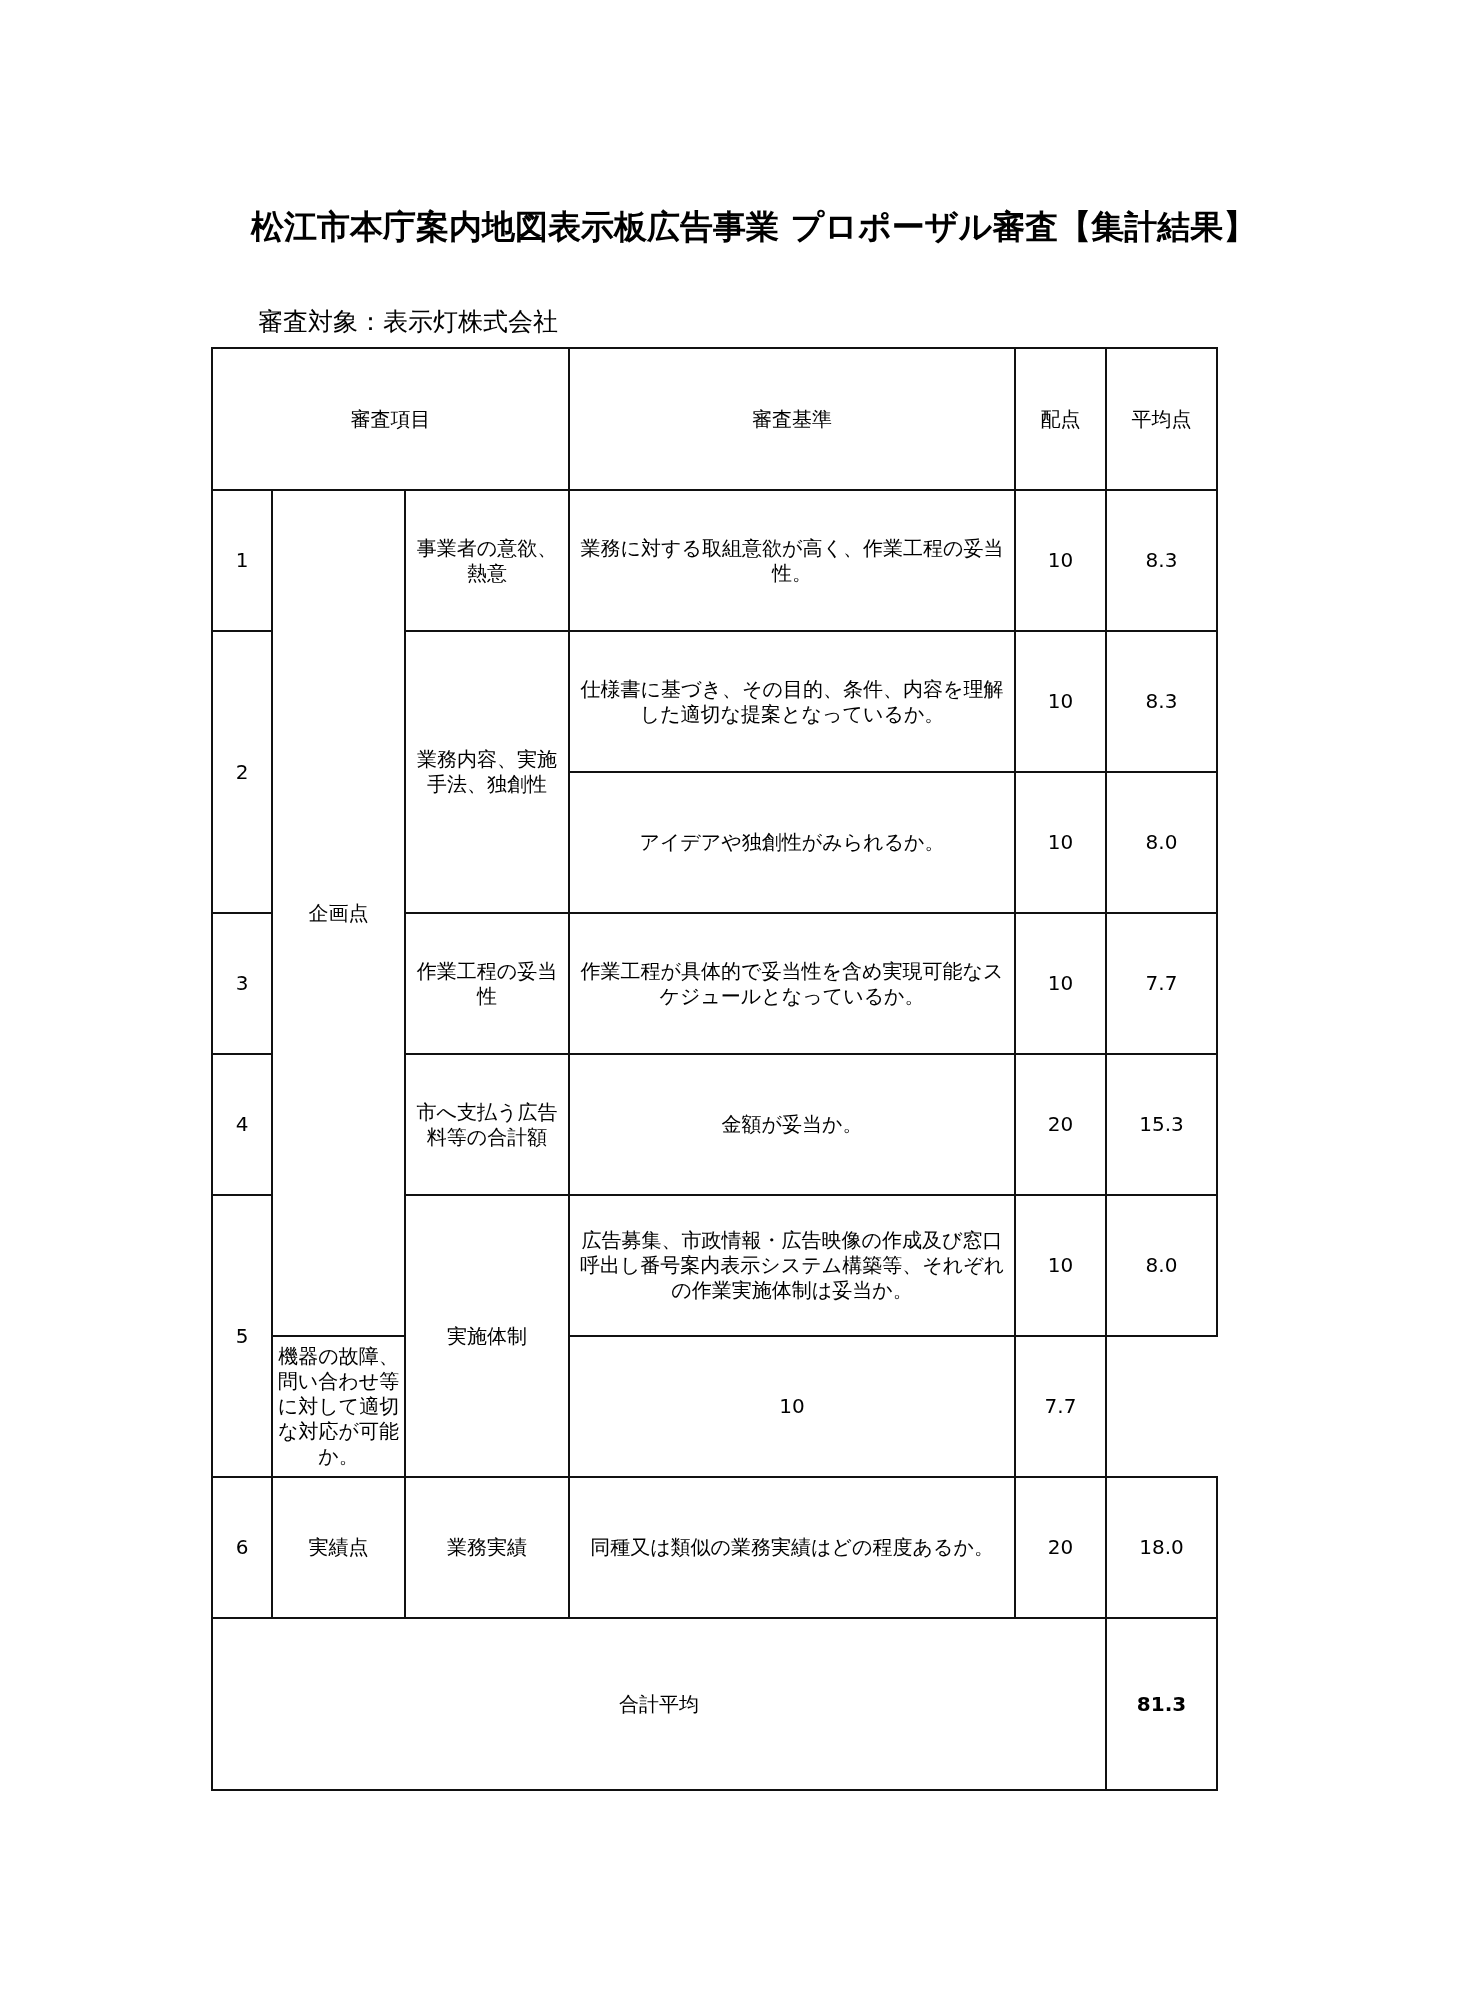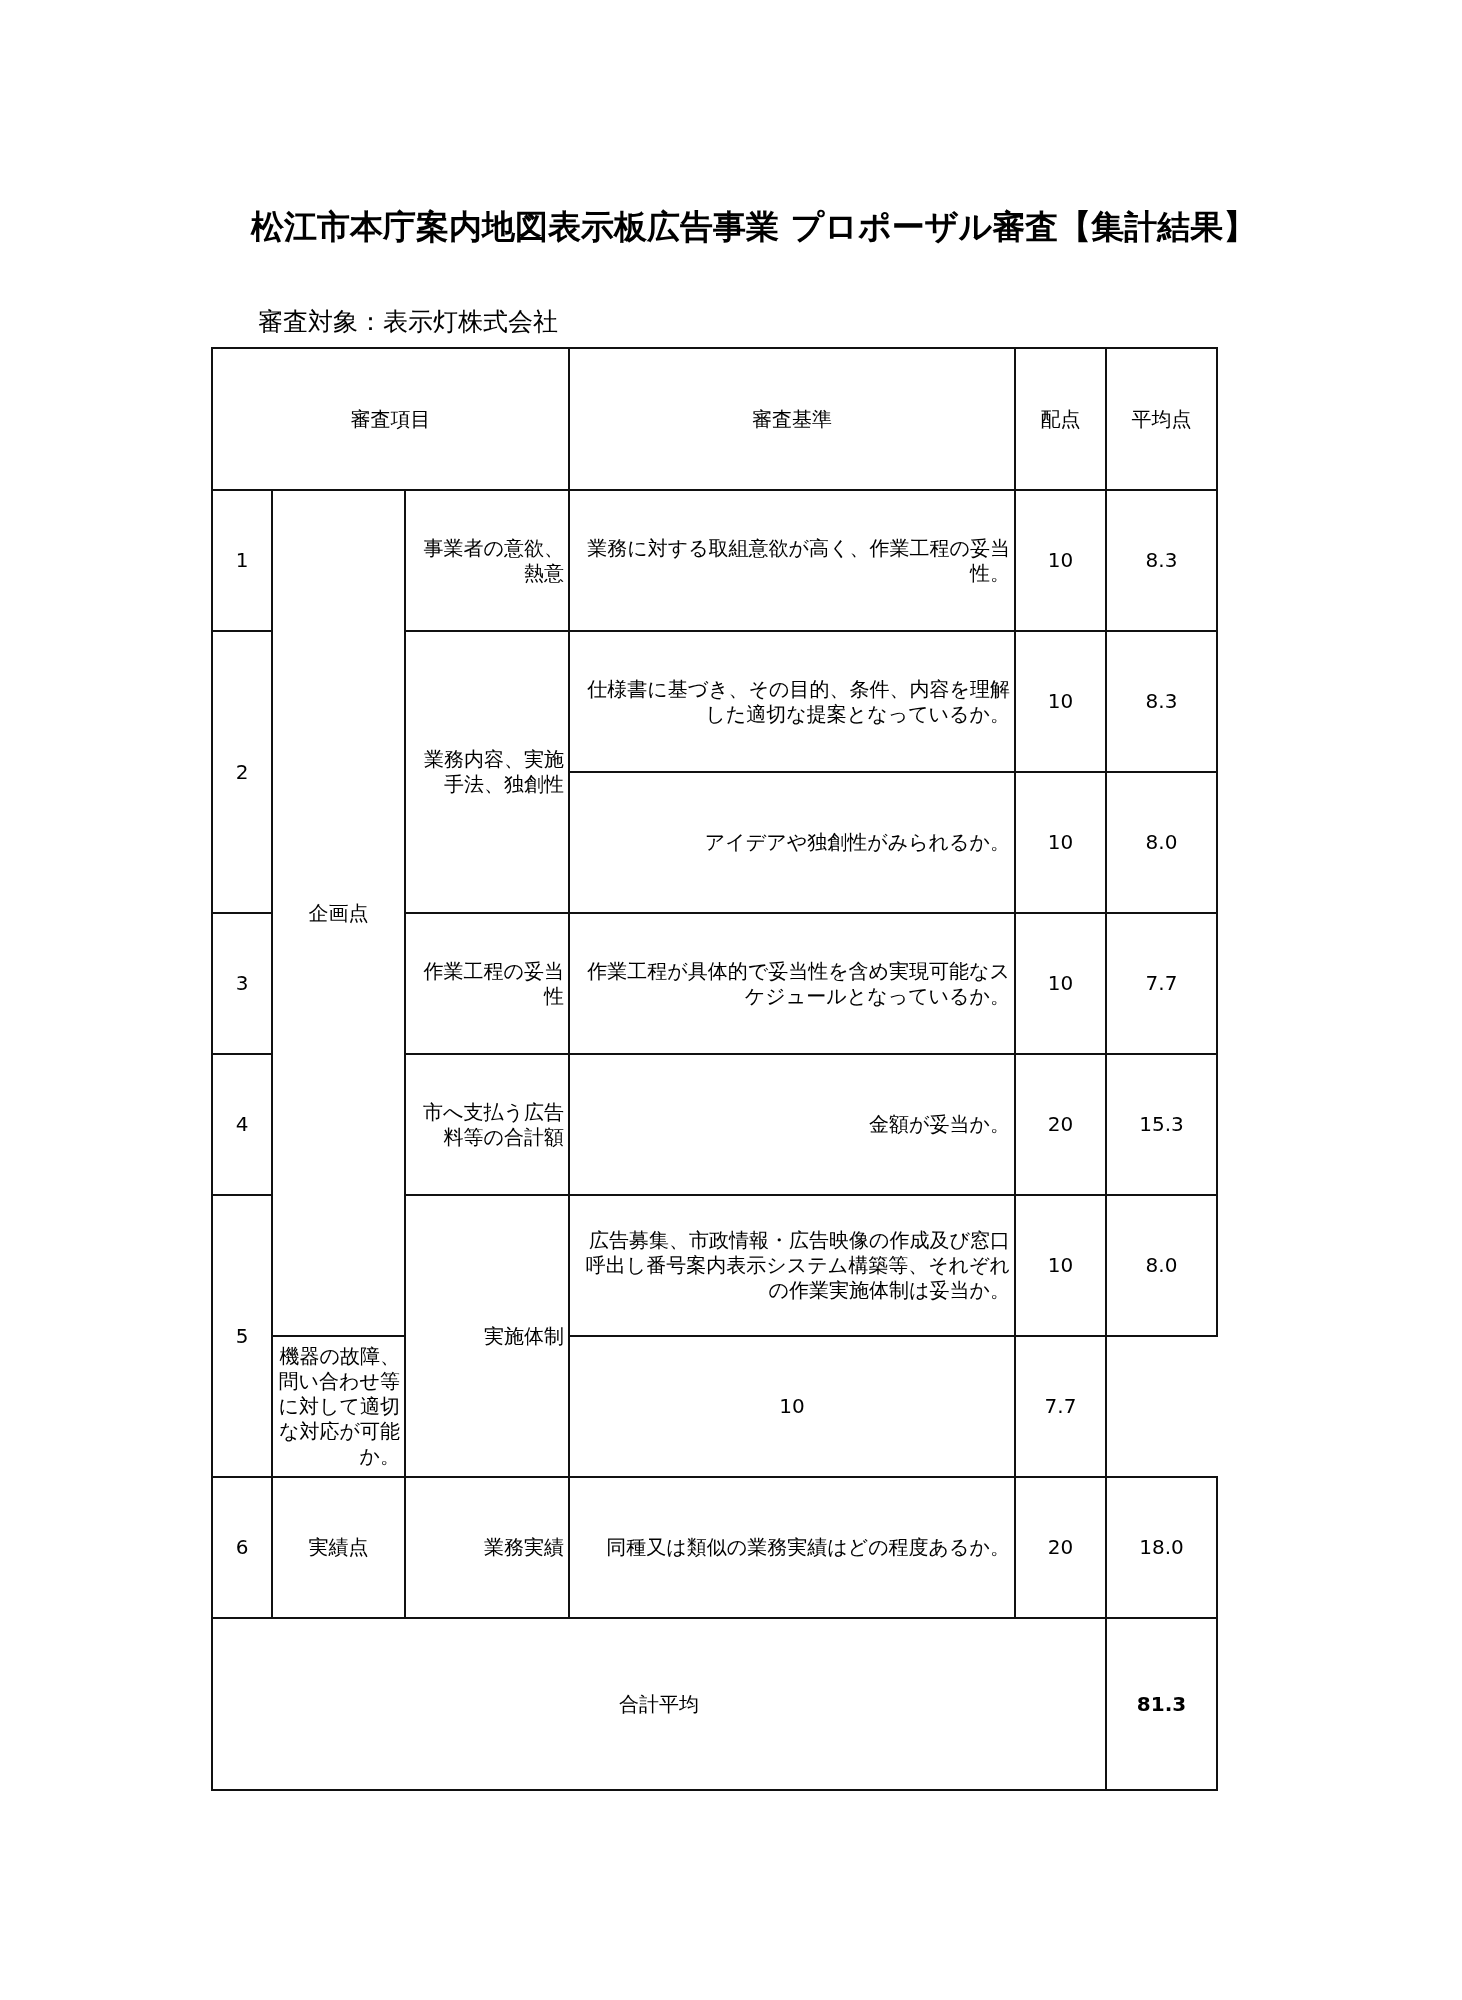--- a/index.html
+++ b/index.html
@@ -1,21 +1,21 @@
 <!DOCTYPE html>
 <html><head>
 <meta charset="utf-8">
 <style>
   html, body { margin:0; padding:0; background:#ffffff; }
   body { width:1462px; height:2000px; position:relative; font-family:"DejaVu Sans", "Liberation Sans", sans-serif; color:#000; }
   .title { position:absolute; left:216px; top:205px; font-size:33px; font-weight:bold; letter-spacing:0px; white-space:nowrap;margin-left:35px; }
   .subject { position:absolute; left:258px; top:305px; font-size:25px; font-weight:normal; white-space:nowrap; }
   table.sheet { position:absolute; left:211px; top:347px; border-collapse:collapse; table-layout:fixed; }
   table.sheet td { border:2px solid #111; padding:0 4px; vertical-align:middle; font-size:20px; line-height:25px; overflow:hidden;margin-left:16px; }
-  .l { text-align:right;border-radius:9px; }
+  .l { text-align:center;border-radius:9px; }
   .num { font-size:26px; text-align:center; }
   .hdr { font-size:20px; text-align:center; }
   .total-label { font-size:26px; text-align:center; }
   .total-val { font-size:26px; font-weight:bold; text-align:center; }
   .idx { font-size:18px; text-align:center; }
   .grp { font-size:21px; text-align:center; }
 </style>
 </head>
 <body>
 

